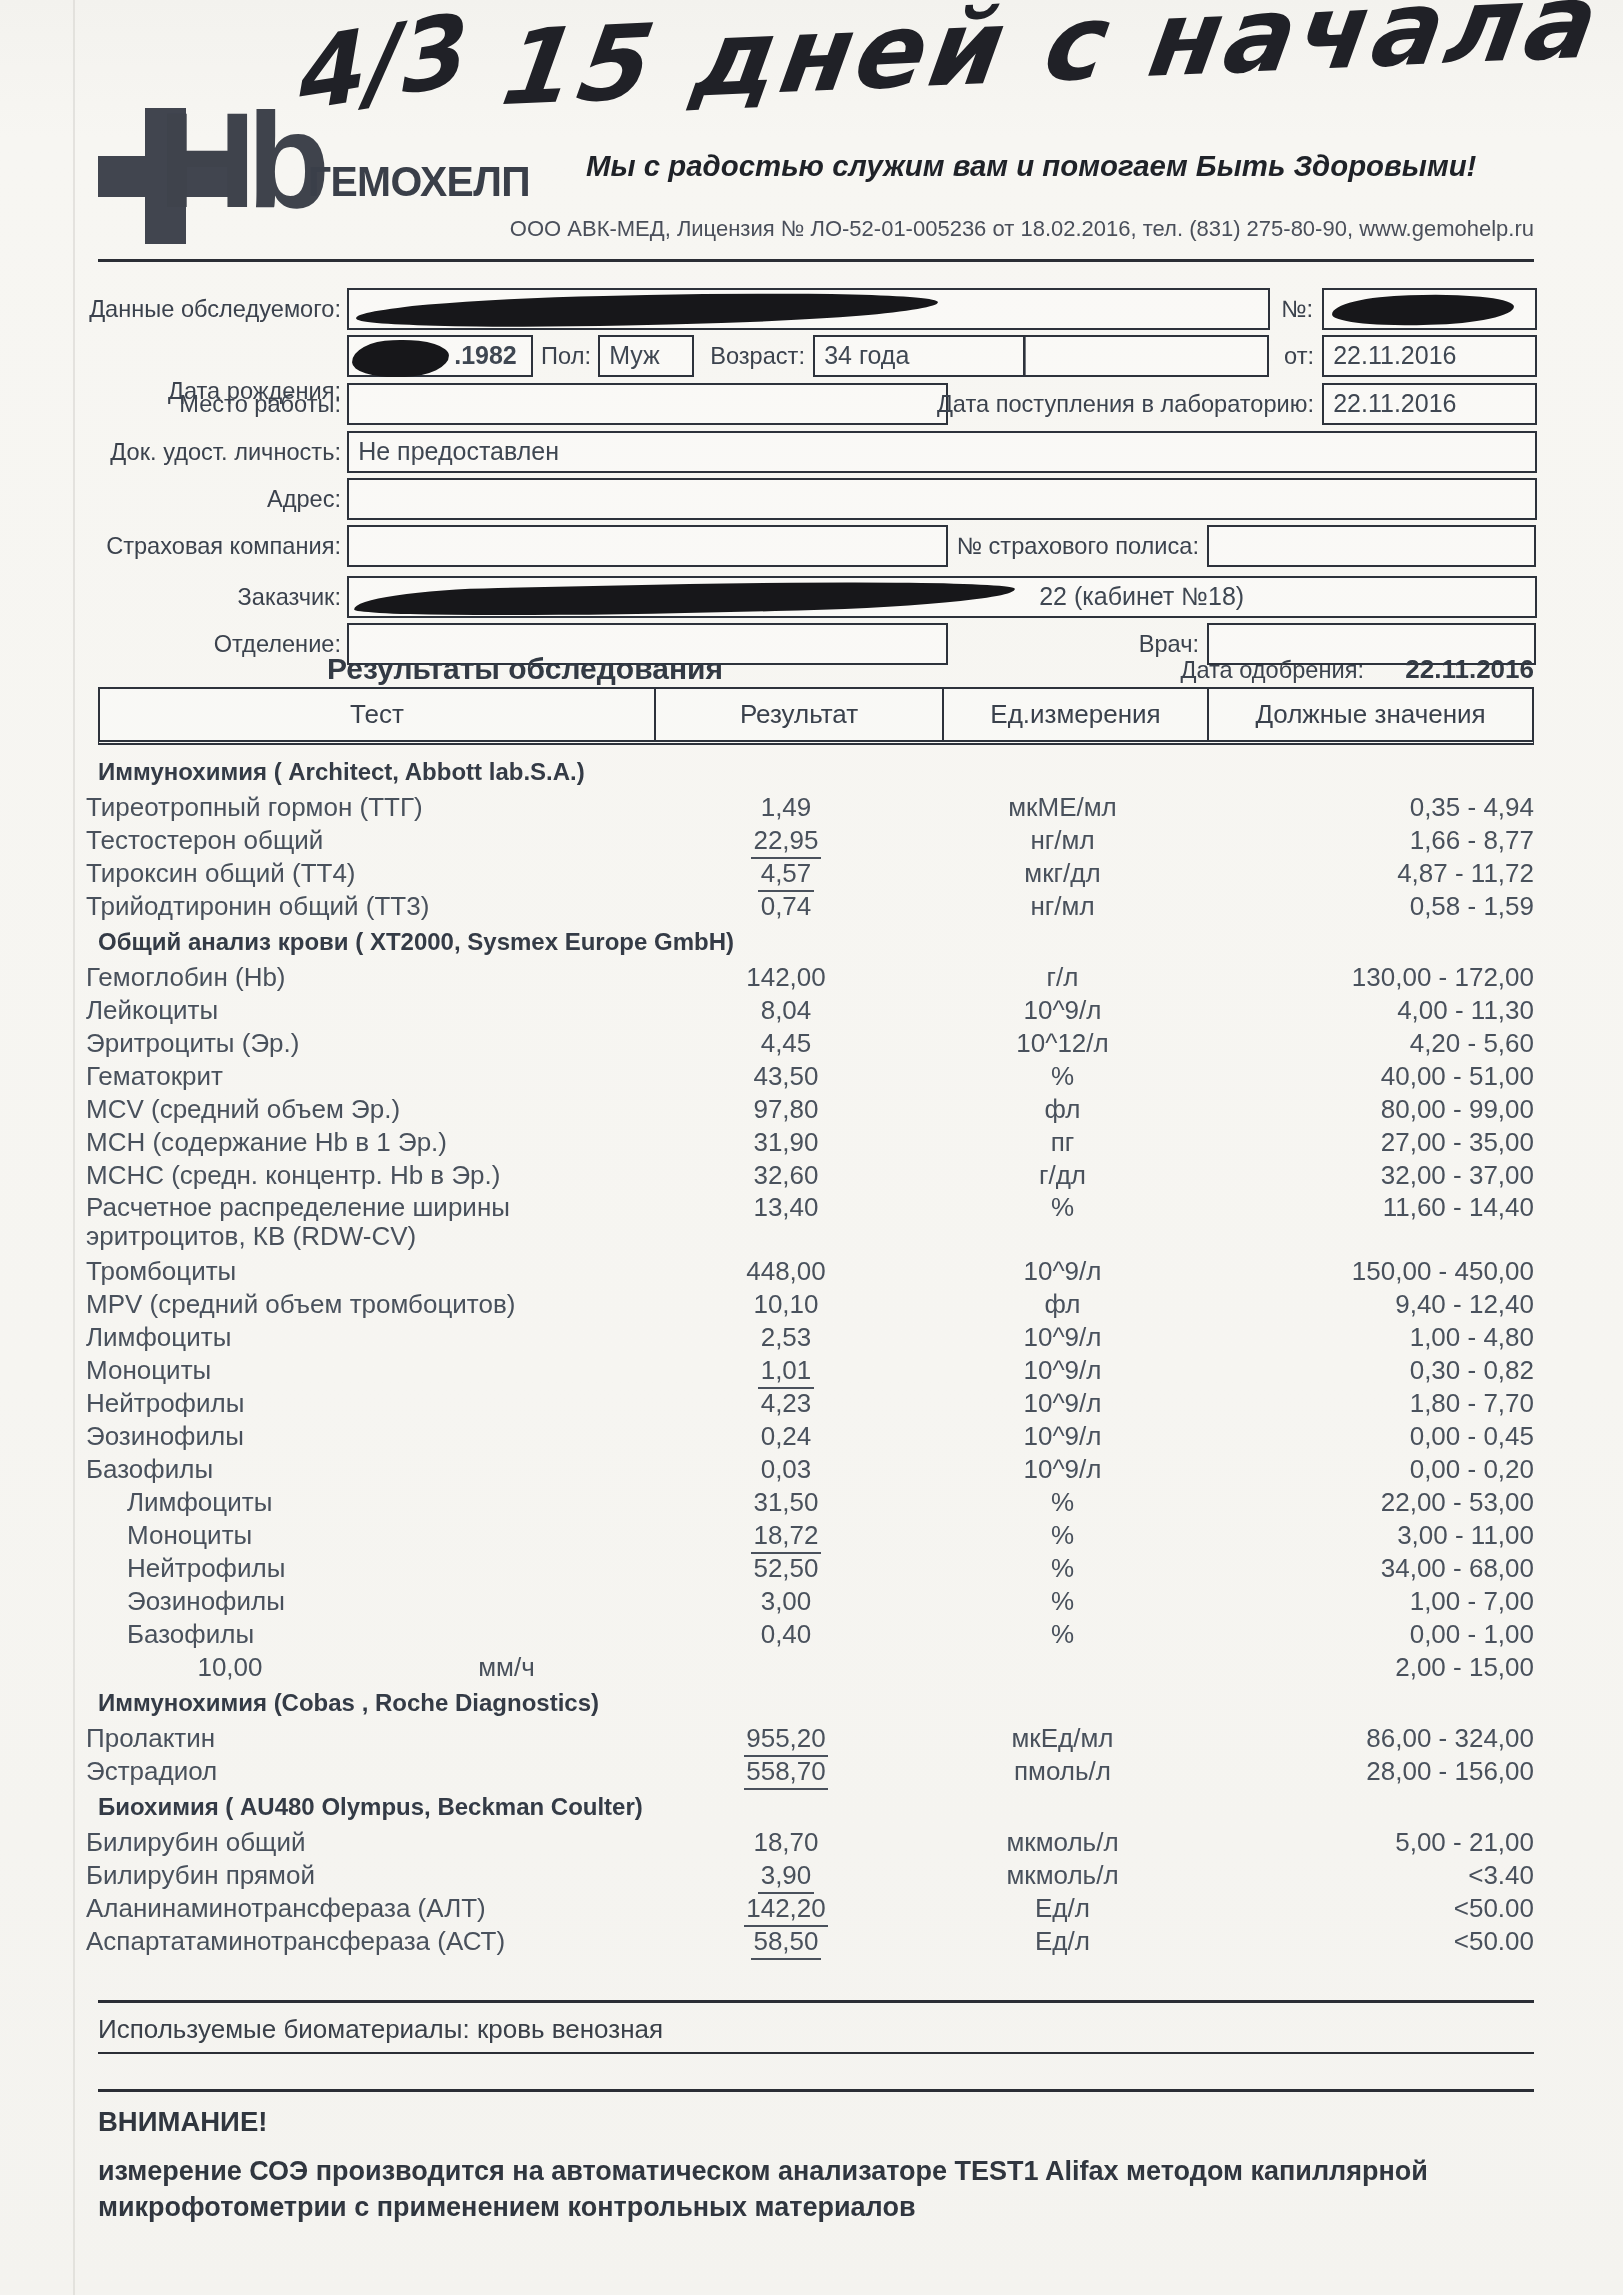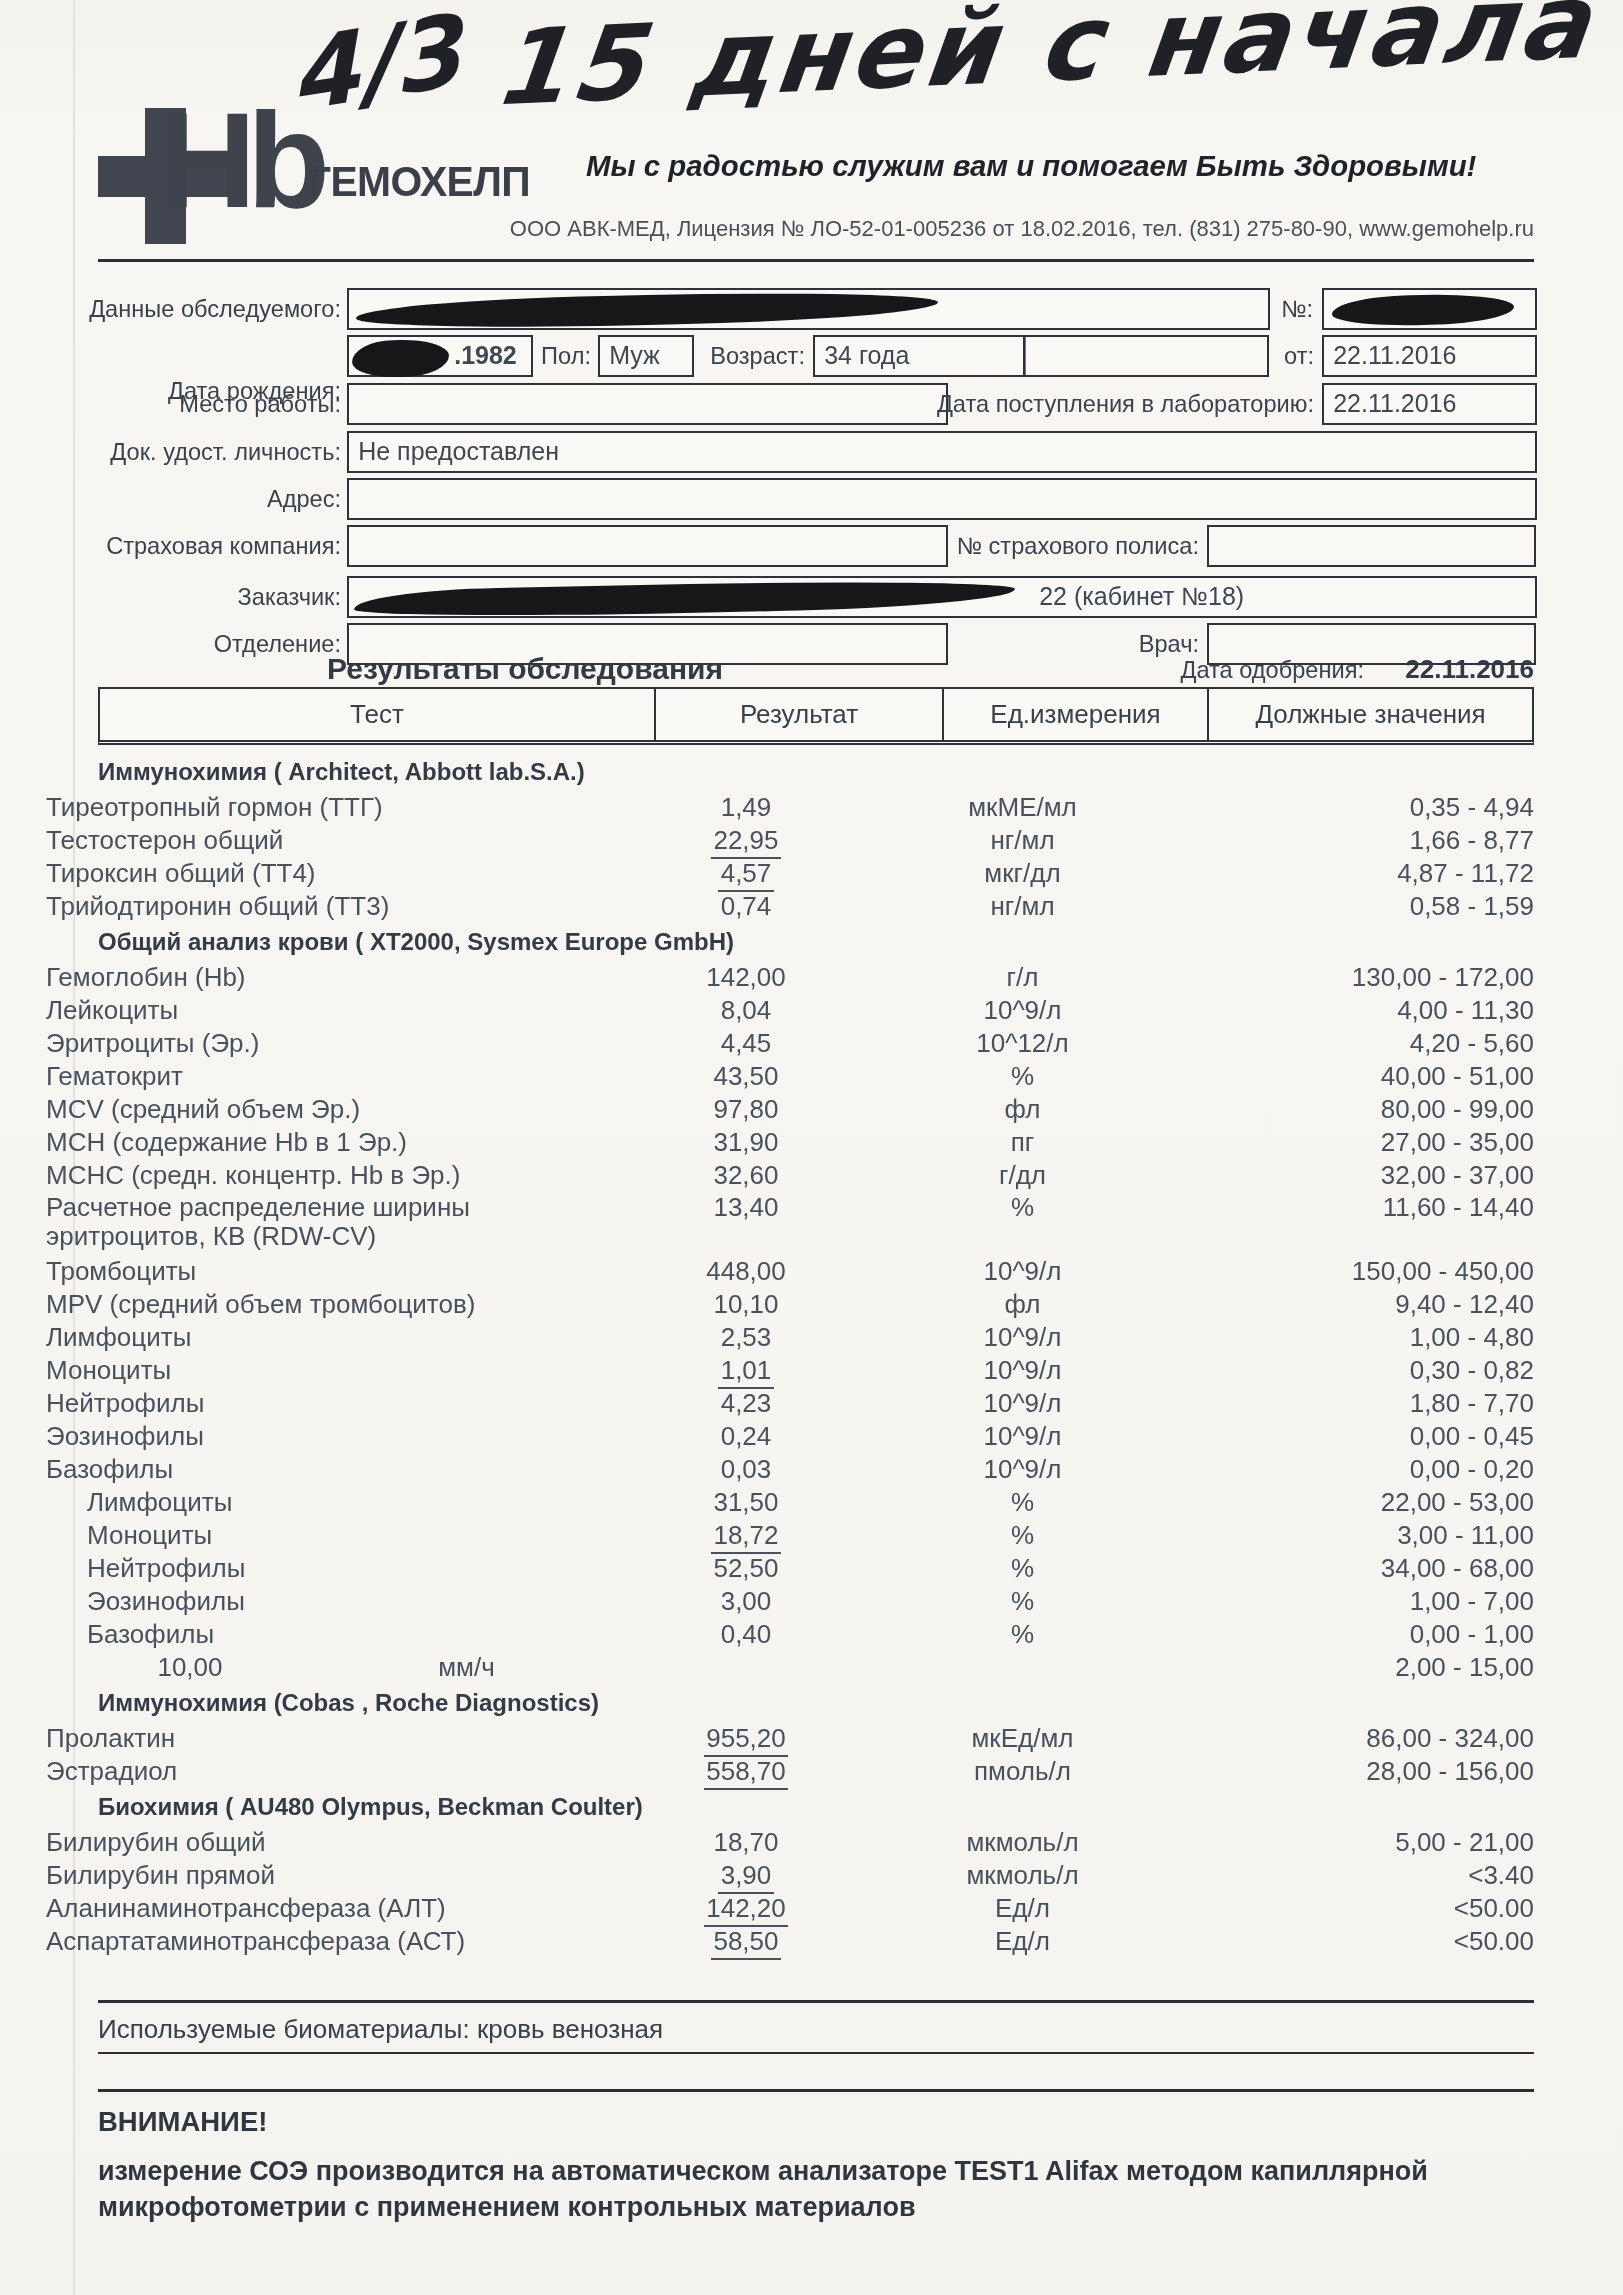--- a/index.html
+++ b/index.html
@@ -42,21 +42,21 @@
 
   .thead{position:absolute;left:98px;top:687px;width:1436px;height:58px;box-sizing:border-box;
          border:2px solid #2d323b;border-bottom:5.9px double #2d323b;display:flex;background:rgba(255,255,255,.3);}
   .thead .hc{font-size:26px;color:#3a414c;text-align:center;line-height:50px;box-sizing:border-box;}
   .hc1{width:556px;border-right:2px solid #2d323b;}
   .hc2{width:288px;border-right:2px solid #2d323b;}
   .hc3{width:265px;border-right:2px solid #2d323b;}
   .hc4{flex:1;}
 
   .tbody{position:absolute;left:0;top:754px;width:1623px;}
-  .t-row{display:flex;height:33px;line-height:30px;padding-left:46px;padding-right:89px;font-size:26px;color:#49515c;}
+  .t-row{display:flex;height:33px;line-height:30px;padding-left:86px;padding-right:89px;font-size:26px;color:#49515c;}
   .t-row.tall{height:63px;line-height:29px;}
   .sec-row{height:38px;line-height:35px;padding-left:98px;font-size:24px;font-weight:bold;color:#343b46;}
   .c-name{flex:0 0 556px;white-space:pre-line;}
   .t-row.indent .c-name{padding-left:41px;box-sizing:border-box;}
   .c-res{flex:0 0 288px;text-align:center;}
   .c-units{flex:0 0 265px;text-align:center;}
   .c-range{flex:1;text-align:right;}
   .uline{border-bottom:2px solid #4a515c;padding:0 2.6px 2px 2.6px;}
 
   

